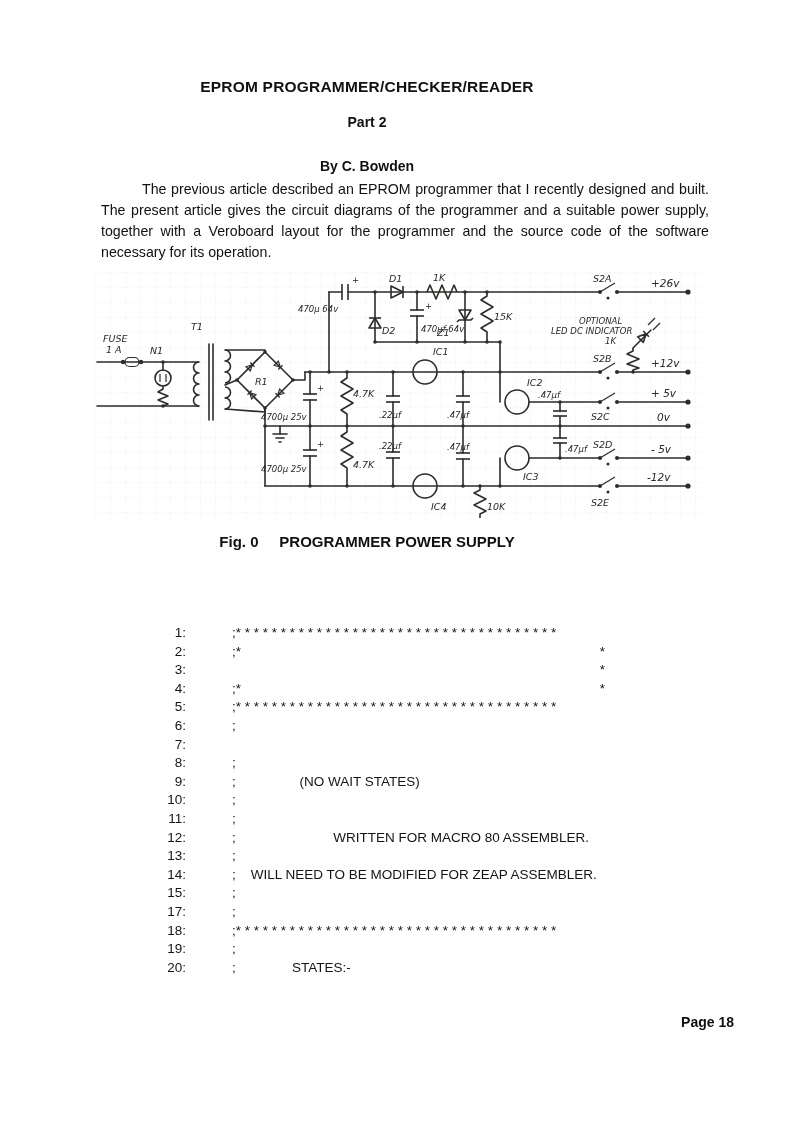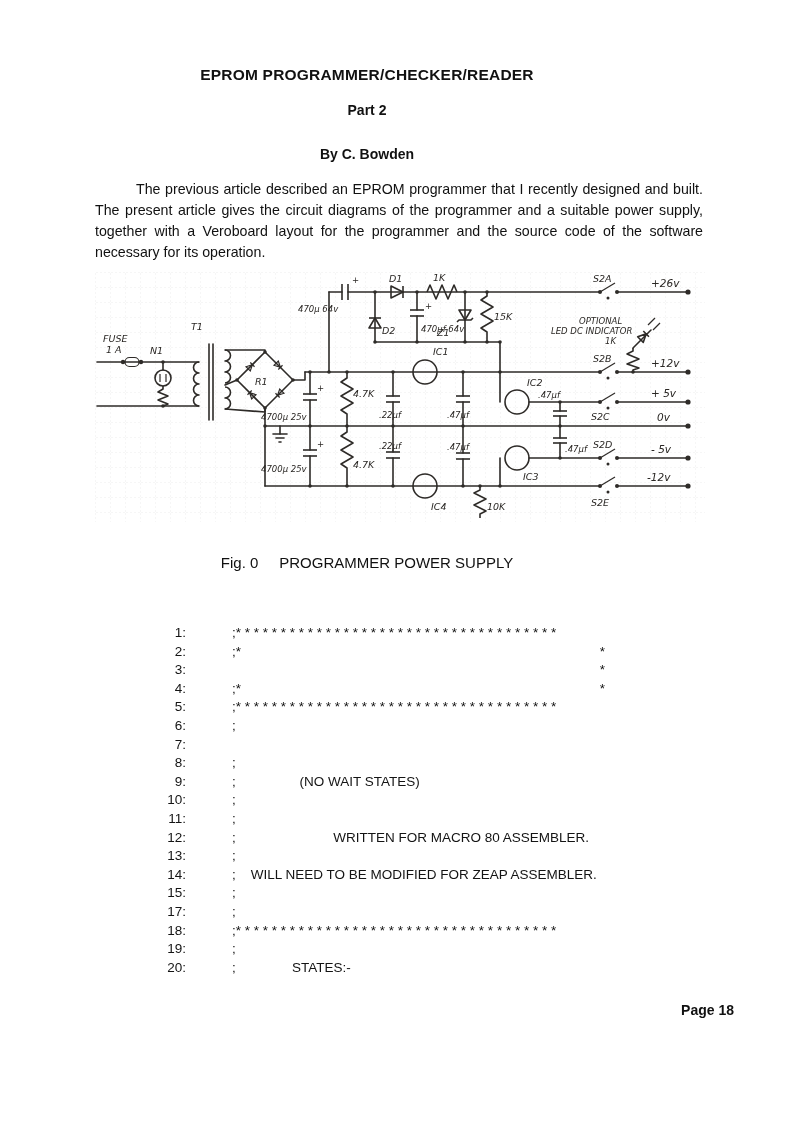--- a/index.html
+++ b/index.html
@@ -2,30 +2,30 @@
 <html><head>
 <meta charset="utf-8">
 <style>
   html,body{margin:0;padding:0;background:#e8e8e8;}
   #page{
     position:relative;width:793px;height:1123px;background:#ffffff;
     margin:0 auto;font-family:"Liberation Sans",sans-serif;color:#111;
     overflow:hidden;
   }
   .abs{position:absolute;}
-  .center{left:0;width:734px;text-align:center;}
+  .center{left:0;width:734px;text-align:center;margin-top:12px;}
   #doc-title{top:66px;font-size:15.5px;font-weight:bold;letter-spacing:.2px;}
   #doc-part{top:102px;font-size:14px;font-weight:bold;}
   #doc-byline{top:146px;font-size:14px;font-weight:bold;}
   #doc-intro{
-    top:179px;left:95px;width:608px;font-size:14.2px;line-height:21px;
+    top:179px;left:101px;width:608px;font-size:14.2px;line-height:21px;
     text-align:justify;text-indent:41px;
   }
   #schematic-wrap{top:272px;left:95px;width:610px;height:250px;}
-  #fig-caption{top:554px;font-size:15px;font-weight:normal;white-space:pre;}
+  #fig-caption{top:521px;font-size:15px;font-weight:bold;white-space:pre;}
   #code-listing{
     top:624px;left:146px;width:475px;font-size:13.5px;color:#141414;
   }
   .lrow{position:relative;height:18.6px;line-height:18.6px;display:flex;}
   .ln{flex:none;width:40px;text-align:right;white-space:pre;}
   .lc{margin-left:46px;white-space:pre;}
   .lr{position:absolute;right:16px;top:0;white-space:pre;}
   #page-number{top:1002px;font-size:14px;font-weight:bold;text-align:right;}
   
   svg .wire{stroke:#2e2b28;stroke-width:1.6;fill:none;stroke-linecap:round;stroke-linejoin:round;}

